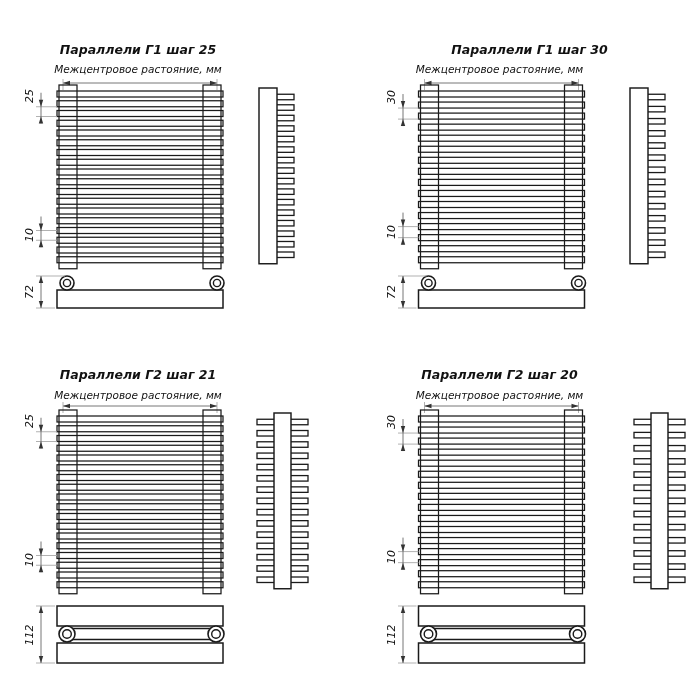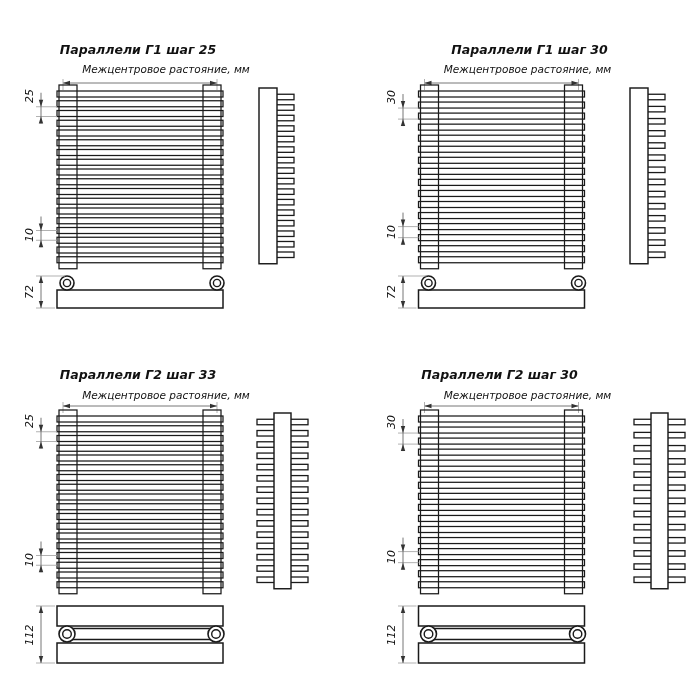--- a/index.html
+++ b/index.html
@@ -4,21 +4,21 @@
 <style>
   html,body{margin:0;padding:0;background:#fff;}
   .stage{
     position:relative;width:664px;height:700px;background:#ffffff;overflow:hidden;
     font-family:"DejaVu Sans","Liberation Sans",sans-serif;
     padding-left:44px;
   }
   .stage svg{position:absolute;left:0;top:0;}
   .lbl{position:absolute;font-style:italic;color:#111;white-space:nowrap;line-height:1;}
   .title{font-weight:bold;font-size:12.5px;transform:translateX(-50%);}
-  .subtitle{font-size:10.5px;transform:translateX(-50%);margin-left:28px;}
+  .subtitle{font-size:10.5px;transform:translateX(-50%);}
   .dim{font-size:11px;transform:translate(-50%,-50%) rotate(-90deg);}
 </style>
 </head>
 <body>
 
 <div class="stage">
   <svg id="lines" width="700" height="700" viewBox="0 0 700 700">
       <line x1="63" y1="83" x2="217" y2="83" stroke="#666666" stroke-width="0.9"></line>
       <line x1="63" y1="79" x2="63" y2="90" stroke="#a8a8a8" stroke-width="0.9"></line>
       <line x1="217" y1="79" x2="217" y2="90" stroke="#a8a8a8" stroke-width="0.9"></line>
@@ -298,24 +298,24 @@
   <div class="lbl dim" style="left: 29px; top: 95.75px;">25</div>
   <div class="lbl dim" style="left: 29px; top: 235.375px;">10</div>
   <div class="lbl dim" style="left: 29px; top: 292px;">72</div>
 
   <div class="lbl title" style="left: 499.5px; top: 44px; margin-left: 30px;">Параллели Г1 шаг 30</div>
   <div class="lbl subtitle" style="left: 499.5px; top: 64px;">Межцентровое растояние, мм</div>
   <div class="lbl dim" style="left: 391px; top: 97.05px;">30</div>
   <div class="lbl dim" style="left: 391px; top: 232.125px;">10</div>
   <div class="lbl dim" style="left: 391px; top: 292px;">72</div>
 
-  <div class="lbl title" style="left: 138px; top: 369px;">Параллели Г2 шаг 33</div>
+  <div class="lbl title" style="left: 138px; top: 369px;">Параллели Г2 шаг 21</div>
   <div class="lbl subtitle" style="left: 138px; top: 390px;">Межцентровое растояние, мм</div>
   <div class="lbl dim" style="left: 29px; top: 420.75px;">25</div>
   <div class="lbl dim" style="left: 29px; top: 560.375px;">10</div>
   <div class="lbl dim" style="left: 29px; top: 634.5px;">112</div>
 
-  <div class="lbl title" style="left: 499.5px; top: 369px;">Параллели Г2 шаг 30</div>
+  <div class="lbl title" style="left: 499.5px; top: 369px;">Параллели Г2 шаг 20</div>
   <div class="lbl subtitle" style="left: 499.5px; top: 390px;">Межцентровое растояние, мм</div>
   <div class="lbl dim" style="left: 391px; top: 422.05px;">30</div>
   <div class="lbl dim" style="left: 391px; top: 557.125px;">10</div>
   <div class="lbl dim" style="left: 391px; top: 634.5px;">112</div>
 </div>
 
 </body></html>

